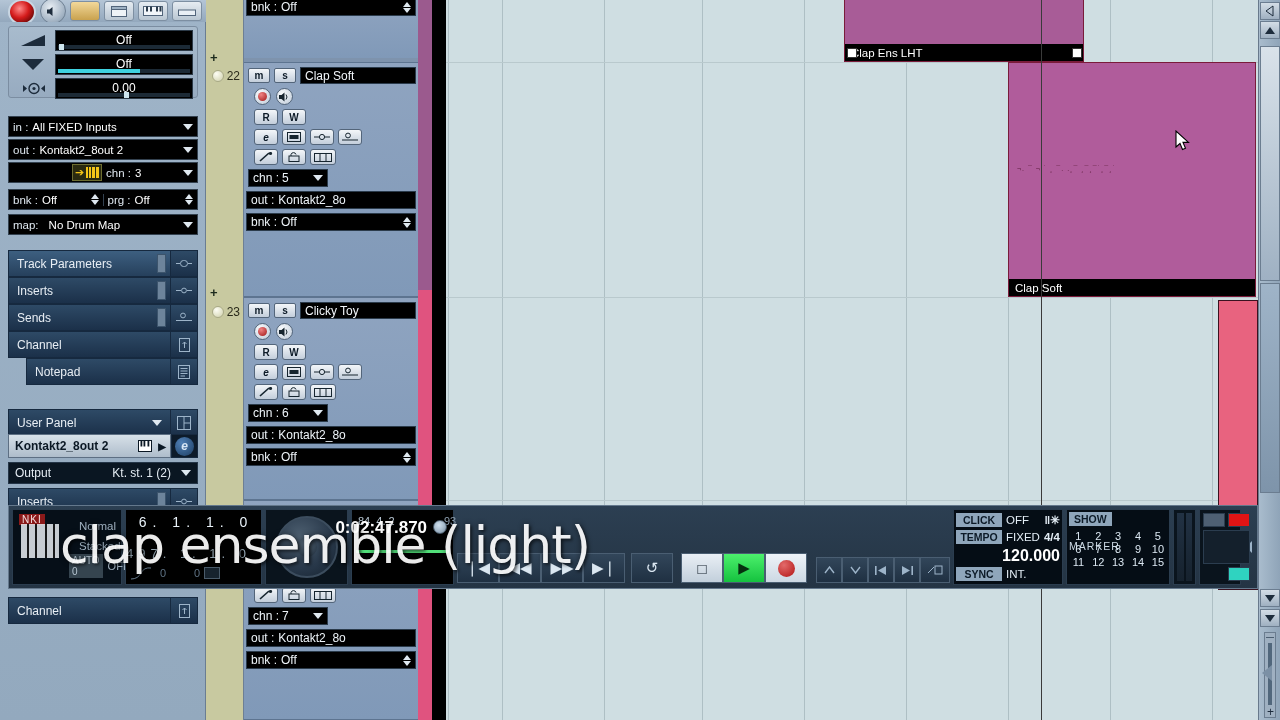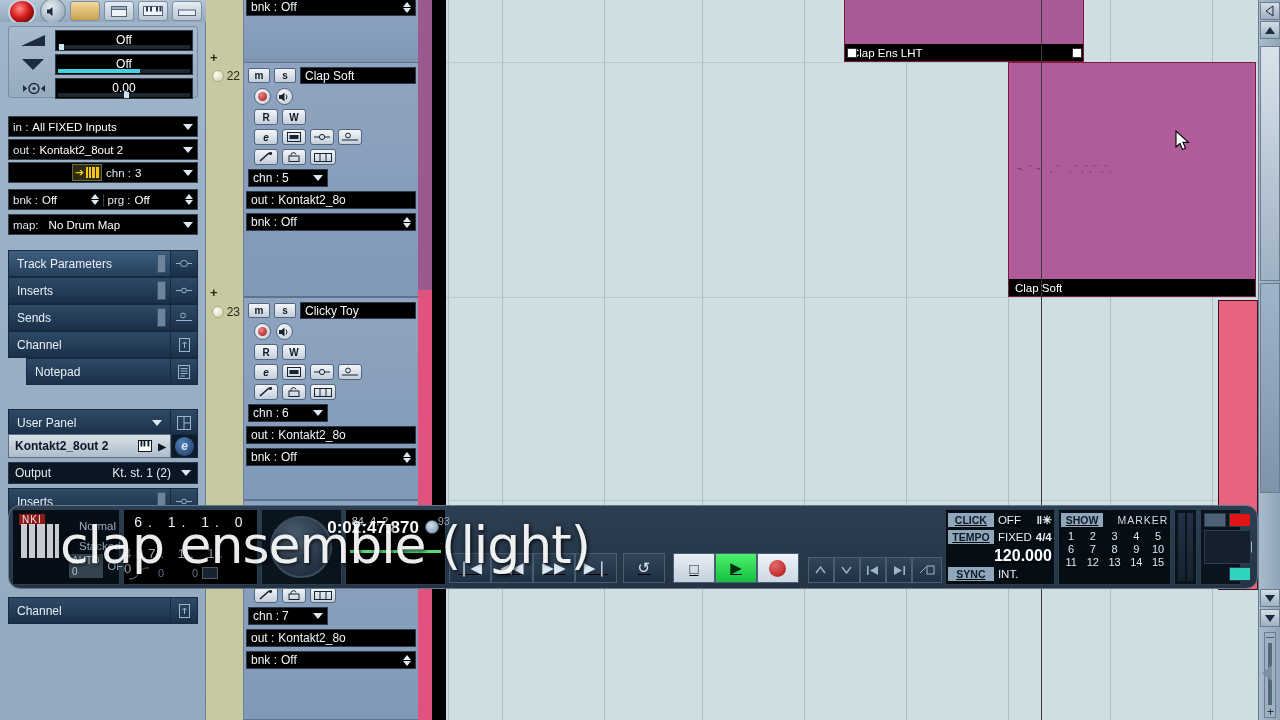--- a/index.html
+++ b/index.html
@@ -155,22 +155,22 @@
   .sbbtn { width:20px; height:18px; margin:1px; background:linear-gradient(to bottom,#d3dde6,#9fb0c1);
      border:1px solid #6b7d90; display:flex;align-items:center;justify-content:center; color:#1d2c3c;}
   .sbthumb { position:absolute; left:1px; width:20px;
      background:linear-gradient(to bottom,#d9e2ea,#9fb1c3); border:1px solid #6b7d90; }
   .zoomslider { position:absolute; left:5px; width:12px; background:#9fb0c1;
      border:1px solid #6b7d90; }
 
   
   #transport { position:absolute; left:8px; top:505px; width:1250px; height:84px;
      background:linear-gradient(to bottom,#2c3f52,#243444);
-     border:1px solid #64788c; border-radius:12px; display:flex; align-items:stretch;
-     padding:3px; gap:3px;text-decoration:underline; }
+     border:1px solid #64788c; border-radius:0; display:flex; align-items:stretch;
+     padding:3px; gap:3px; }
 
   .leftblk { width:160px; position:relative; background:#060f18; border:1px solid #2b3d4f; }
   .nki { position:absolute; left:6px; top:4px; background:#8b1a1a; color:#f4dede;
      font-size:10px; padding:0 3px; letter-spacing:1px; }
   .kbicon { position:absolute; left:8px; top:14px; width:38px; height:34px;
      background:linear-gradient(to right,#e9eef3 0 6px,#1a1a1a 6px 8px,#e9eef3 8px 14px,#1a1a1a 14px 16px,#e9eef3 16px 24px,#1a1a1a 24px 26px,#e9eef3 26px 32px,#1a1a1a 32px 34px,#e9eef3 34px 38px);
      opacity:.85;}
   .modelist { position:absolute; left:66px; top:6px; color:#9fb0bf; font-size:11.5px; line-height:20px;}
   .autoline { position:absolute; left:56px; bottom:6px; display:flex; gap:5px; align-items:center;}
   .autotag { background:#35444f; color:#b9c8d4; font-size:10px; padding:1px 3px; }
@@ -207,21 +207,21 @@
 
   .clickblk { width:150px; background:#050d15; border:1px solid #2b3d4f; padding:2px;
      display:flex; flex-direction:column; gap:2px; }
   .clkrow { display:flex; align-items:center; height:18px; gap:4px; }
   .clktag { background:#8fa6bb; color:#0c1a27; font-size:10.5px; font-weight:bold;
      padding:1px 4px; min-width:46px; text-align:center; }
   .clkval { color:#e3edf5; font-size:11.5px; flex:1; }
   .clkright { color:#e3edf5; font-size:11.5px; font-weight:bold; }
 
   .markblk { width:150px; background:#050d15; border:1px solid #2b3d4f; padding:2px; }
-  .mkhead { display:flex; align-items:center; gap:14px; height:16px; }
+  .mkhead { display:flex; align-items:flex-start; gap:14px; height:16px;flex-direction:column; }
   .mkshow { background:#8fa6bb; color:#0c1a27; font-size:10.5px; font-weight:bold; padding:1px 5px; }
   .mktitle { color:#cfdce7; font-size:10.5px; letter-spacing:1px; }
   .mkgrid { display:grid; grid-template-columns:repeat(5,1fr); gap:1px; margin-top:2px; }
   .mkcell { color:#dbe7f1; font-size:11px; text-align:center; }
 
   .meterblk { width:30px; background:#0a141d; border:1px solid #2b3d4f; display:flex; gap:2px;
      padding:3px; }
   .meterbar { flex:1; background:linear-gradient(to bottom,#223244,#16222e); }
   .chanblk { width:60px; background:#0a141d; border:1px solid #2b3d4f; position:relative; }
 

